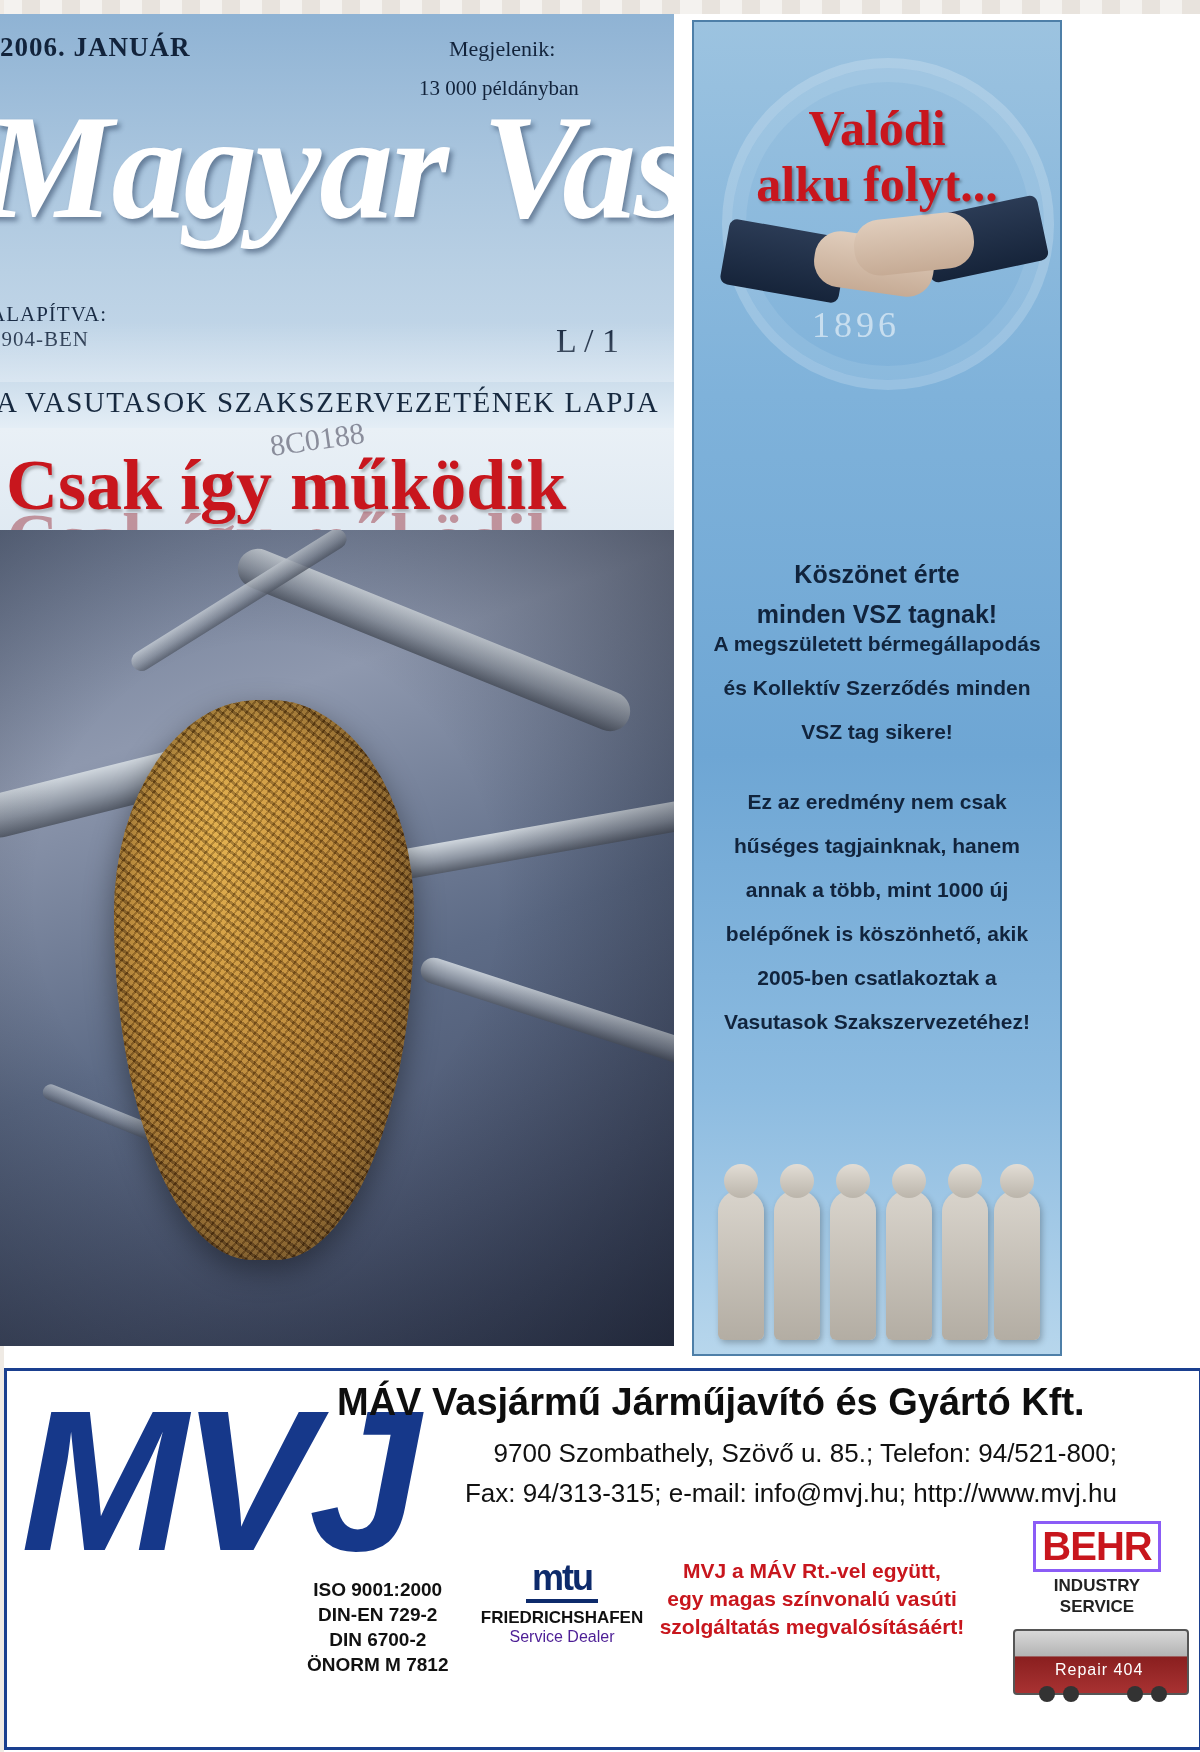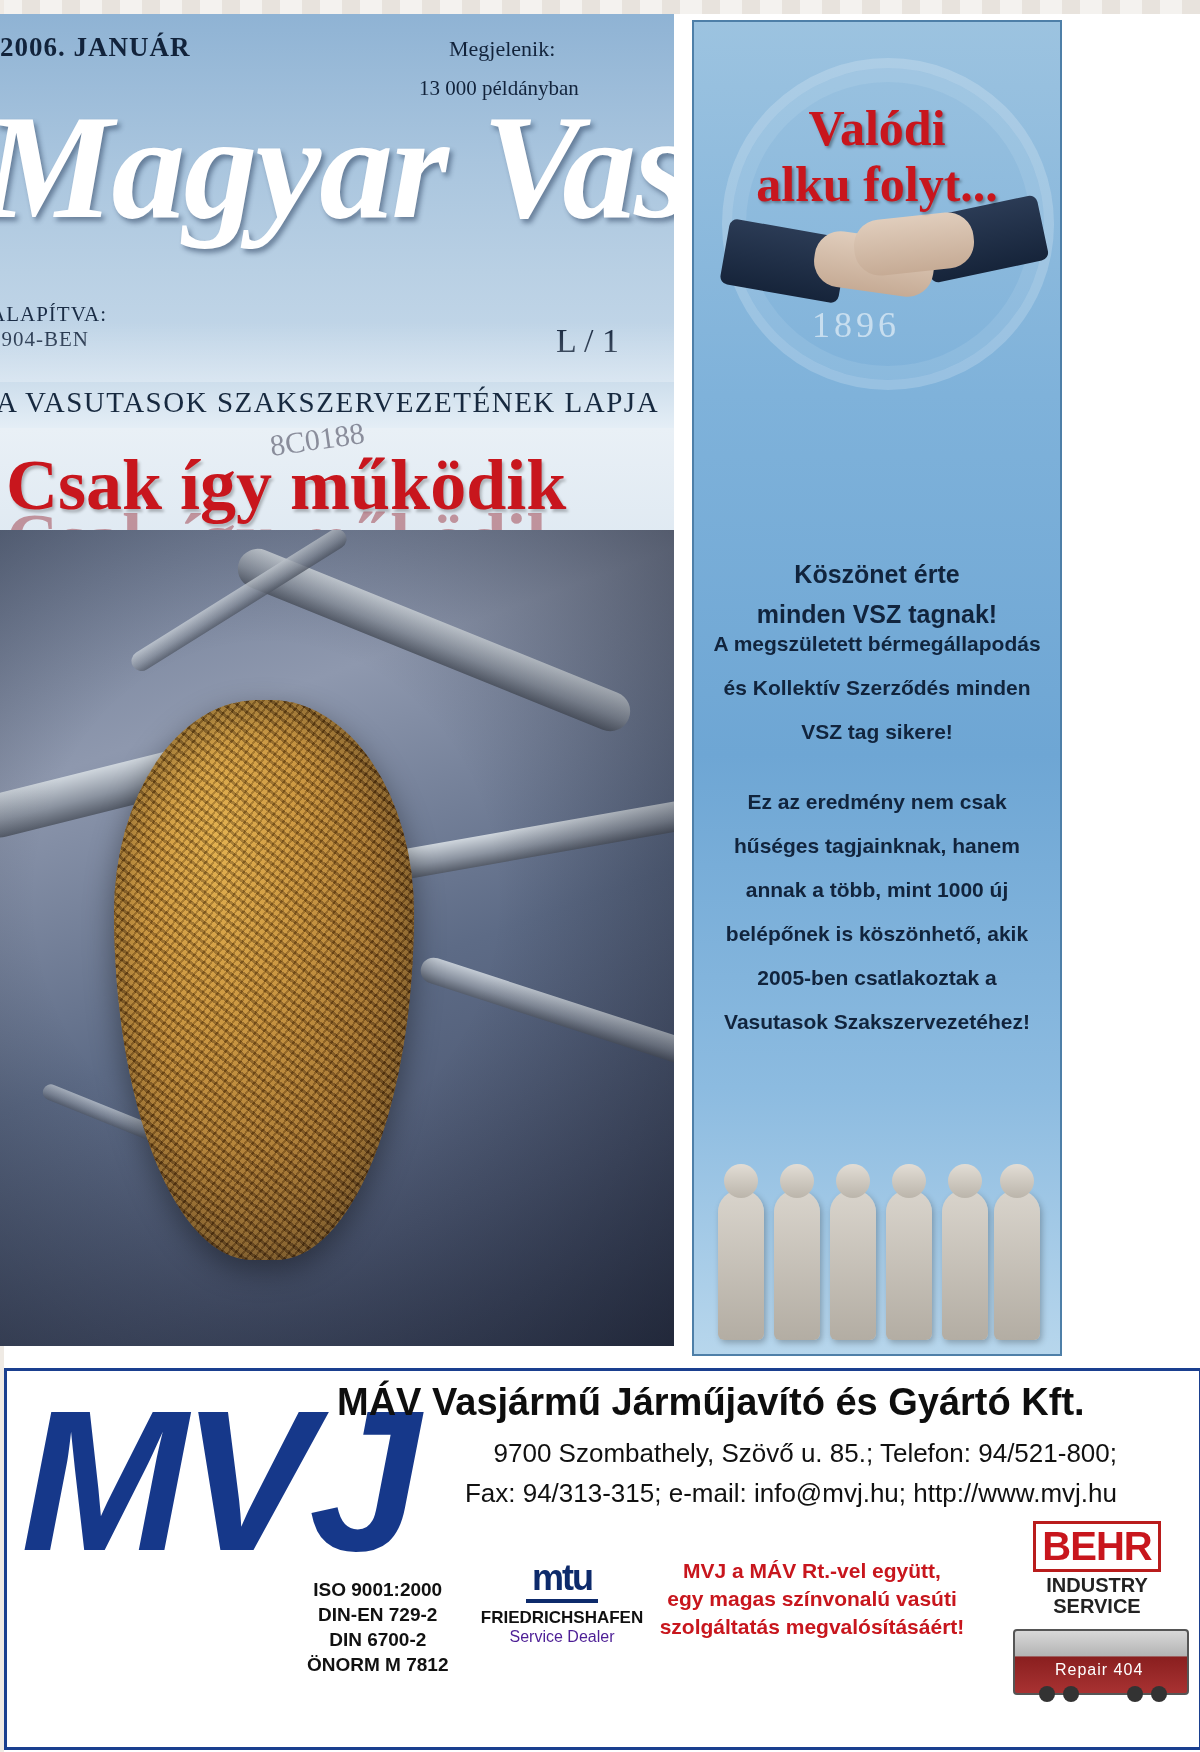--- a/index.html
+++ b/index.html
@@ -394,26 +394,26 @@
     left: 1010px; top: 150px;
     width: 160px;
     text-align: center;
   }
   .behr-logo {
     font-family: "Liberation Sans", sans-serif;
     font-weight: bold;
     font-size: 40px;
     color: #c8161d;
     letter-spacing: -1px;
-    border: 3px solid #b91c1c;
+    border: 3px solid #8b5cf6;
     display: inline-block;
     padding: 0 6px;
   }
   .behr-sub {
-    font-size: 20px;
+    font-size: 17px;
     font-weight: bold;
     color: #222;
     line-height: 21px;
     margin-top: 3px;
   }
   .wagon {
     position: absolute;
     left: 1006px; top: 258px;
     width: 172px; height: 62px;
     background: linear-gradient(180deg,#d8d8d8 0%, #b4b4b4 40%, #8a1f1f 42%, #a83232 100%);

